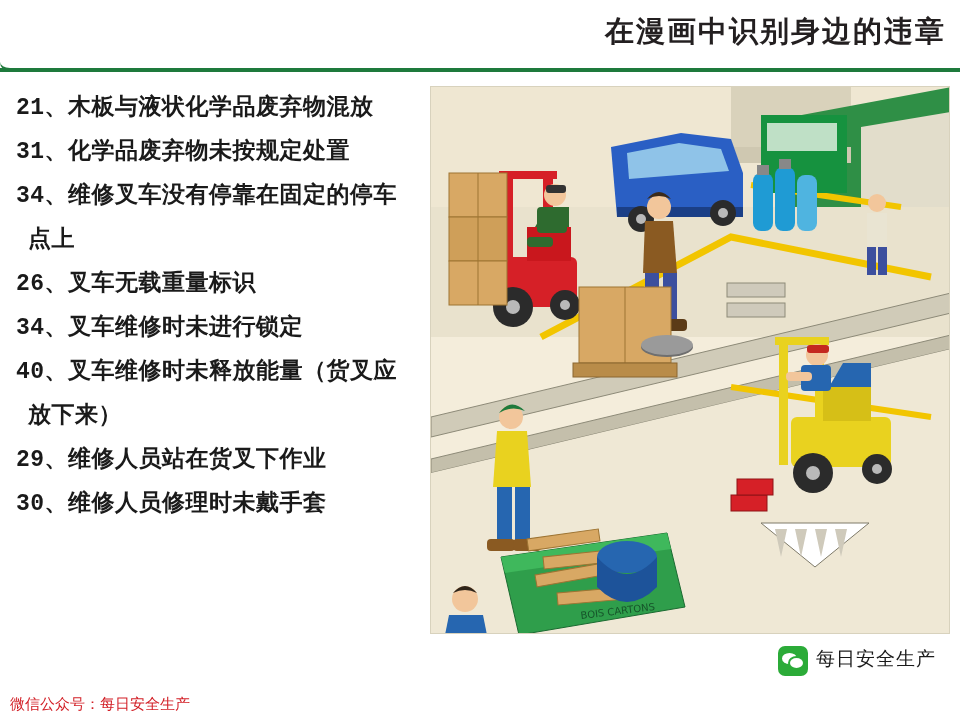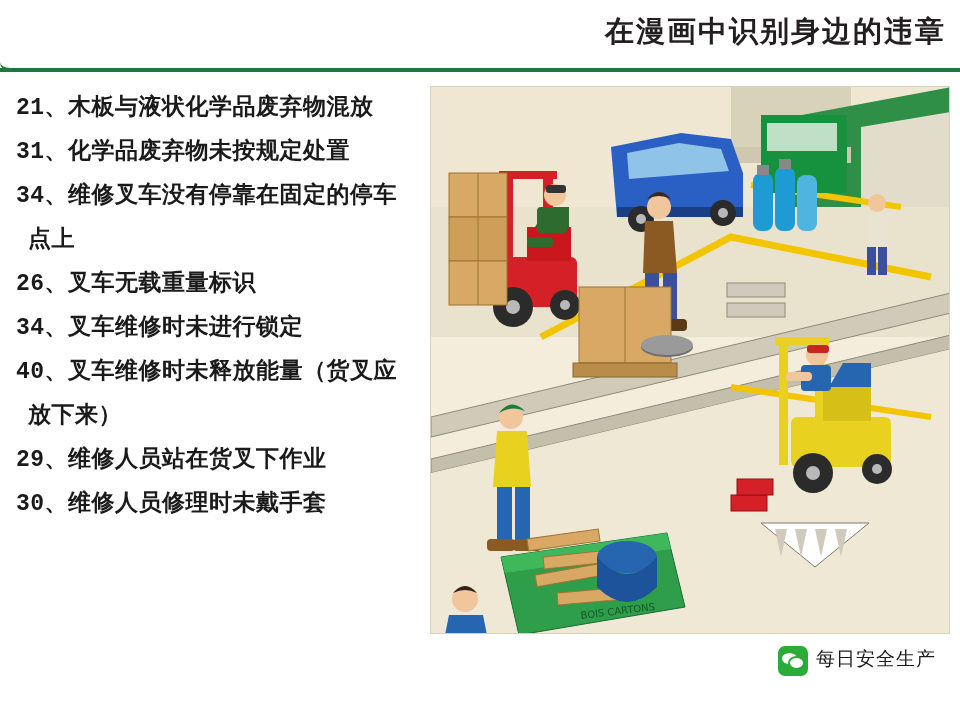--- a/index.html
+++ b/index.html
@@ -330,19 +330,22 @@
       </g>
 
       <g>
         <circle cx="34" cy="512" r="13" fill="#f2c69b"></circle>
         <path d="M22 506 q12 -14 24 0 q-12 -6 -24 0" fill="#2e2419"></path>
         <path d="M18 528 L52 528 L56 548 L14 548 Z" fill="#2666b0"></path>
       </g>
     </svg>
   </div>
 
+  <div class="footer-bar">
+    <div class="wechat-note">微信公众号：每日安全生产</div>
+  </div>
 
   <div class="brand">
     <div class="brand-badge"></div>
     <div class="brand-text">每日安全生产</div>
   </div>
 
 </div>
 
 </body></html>

